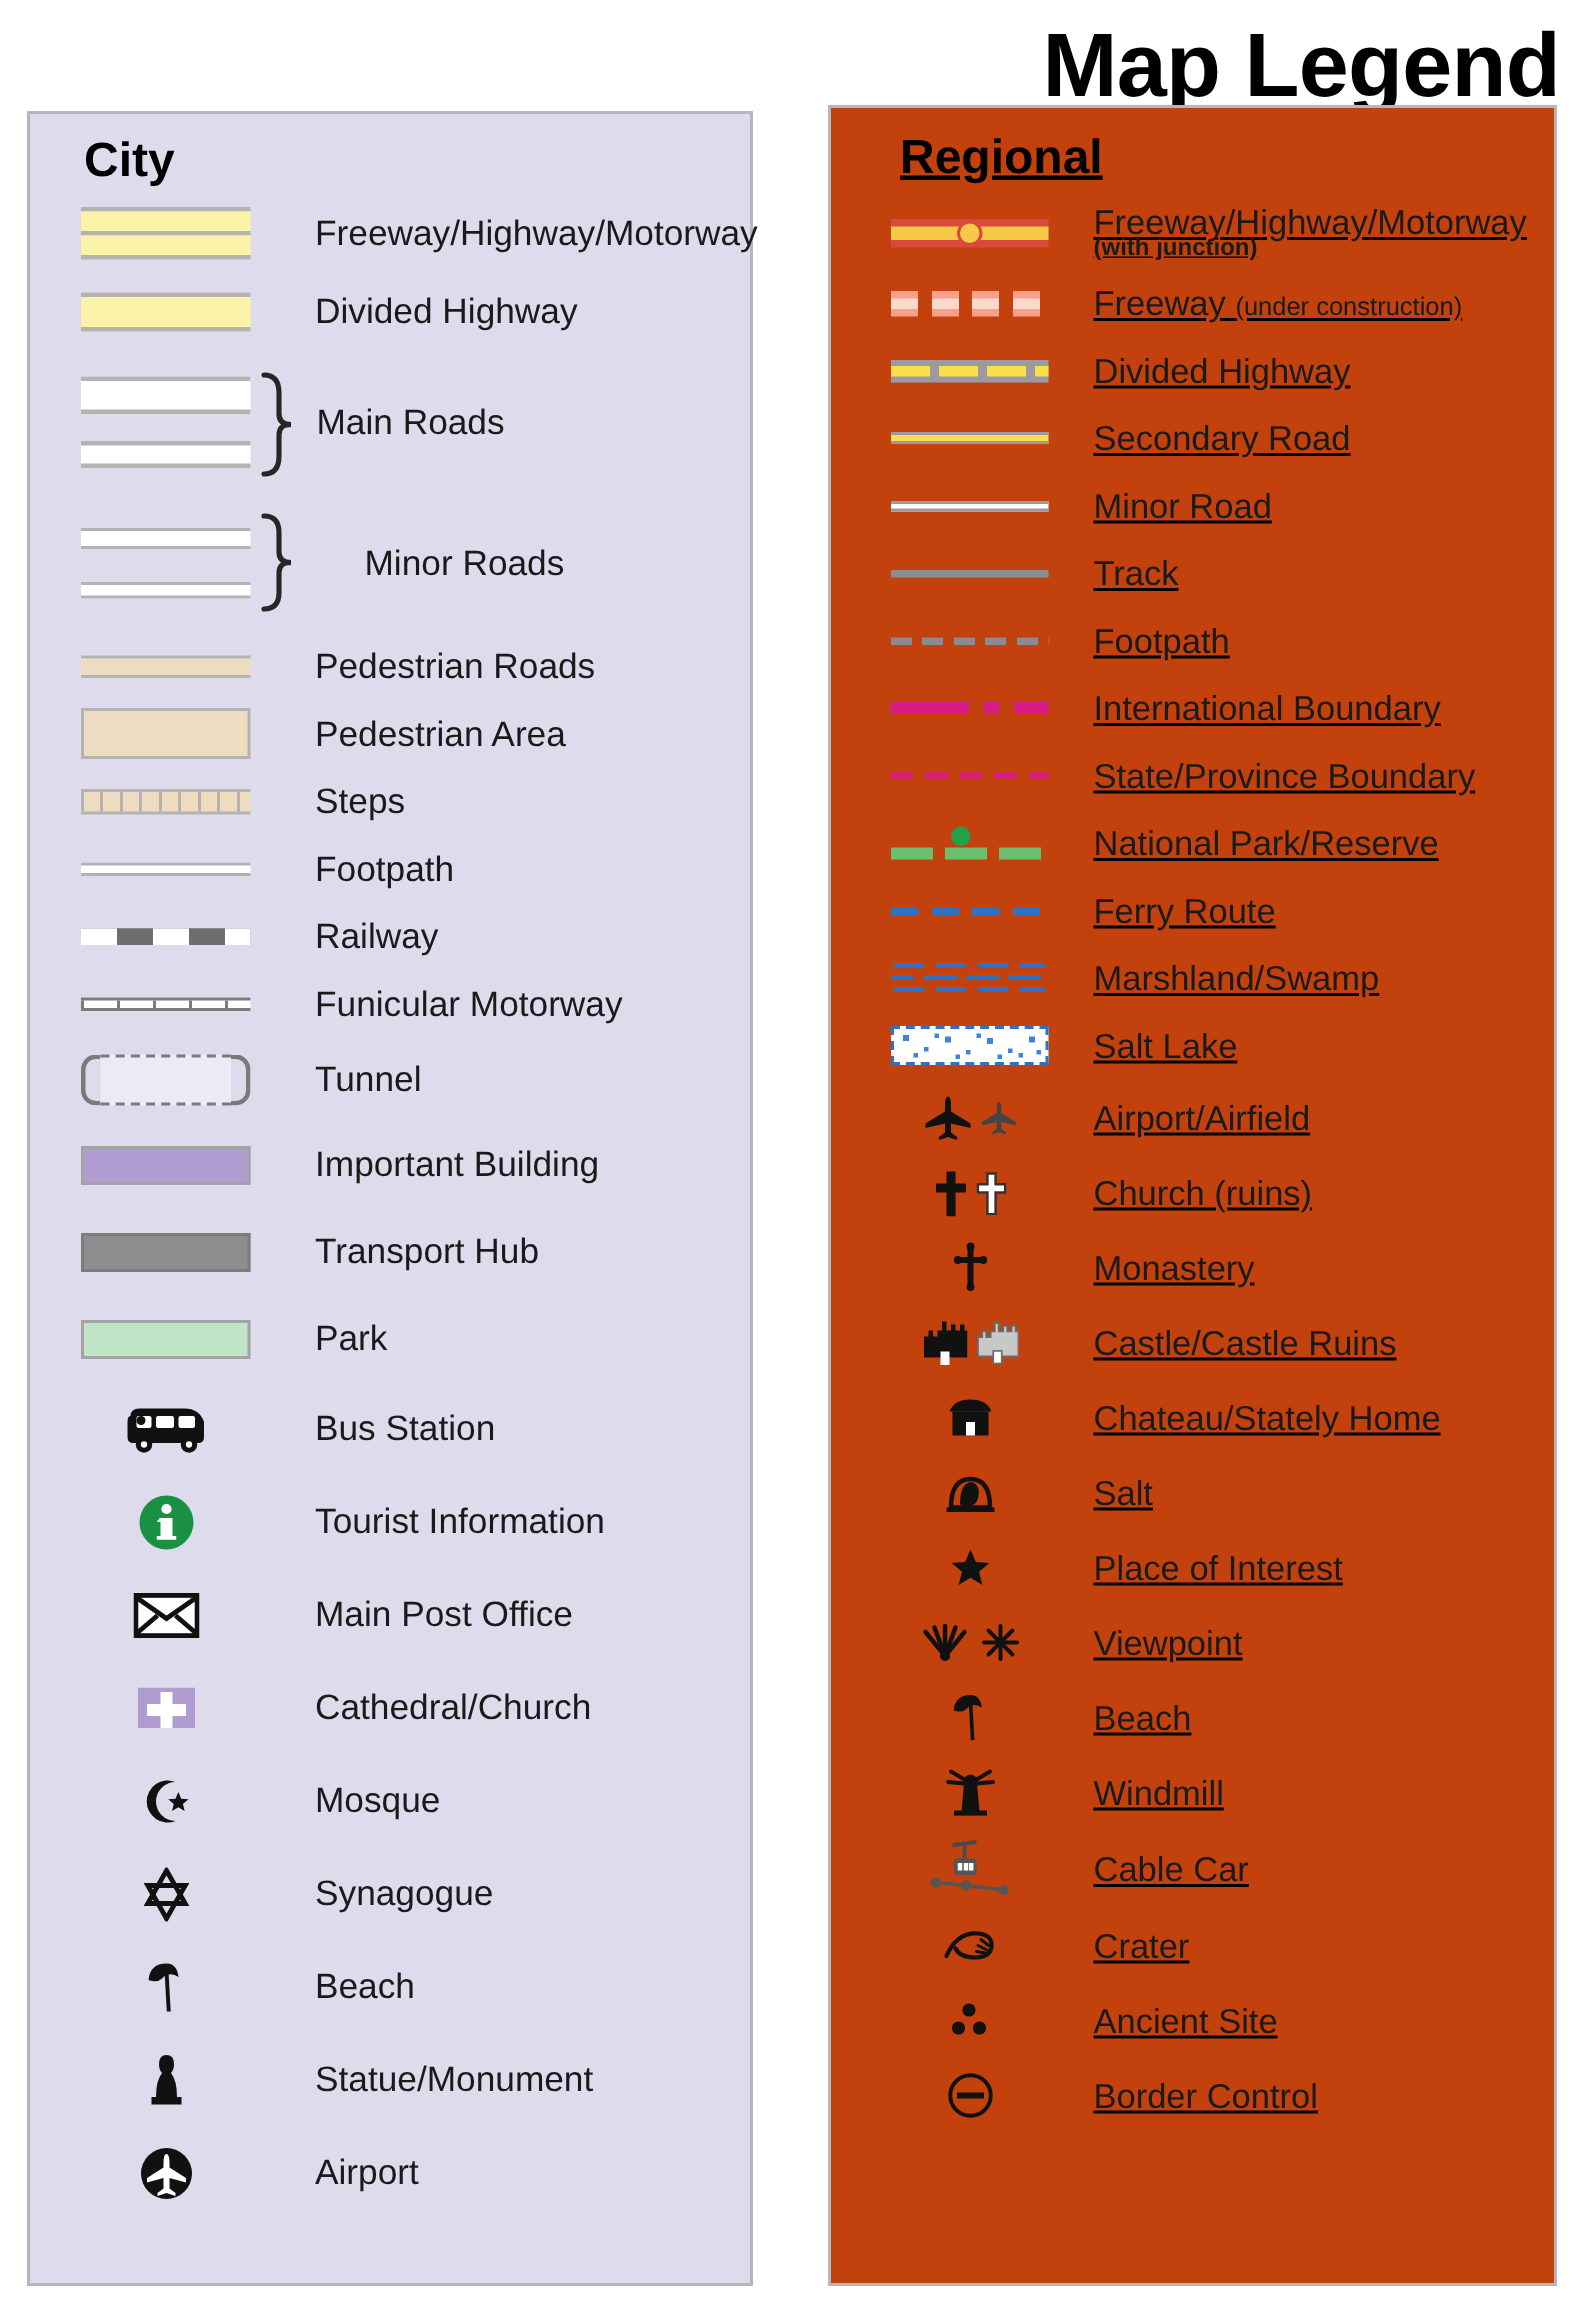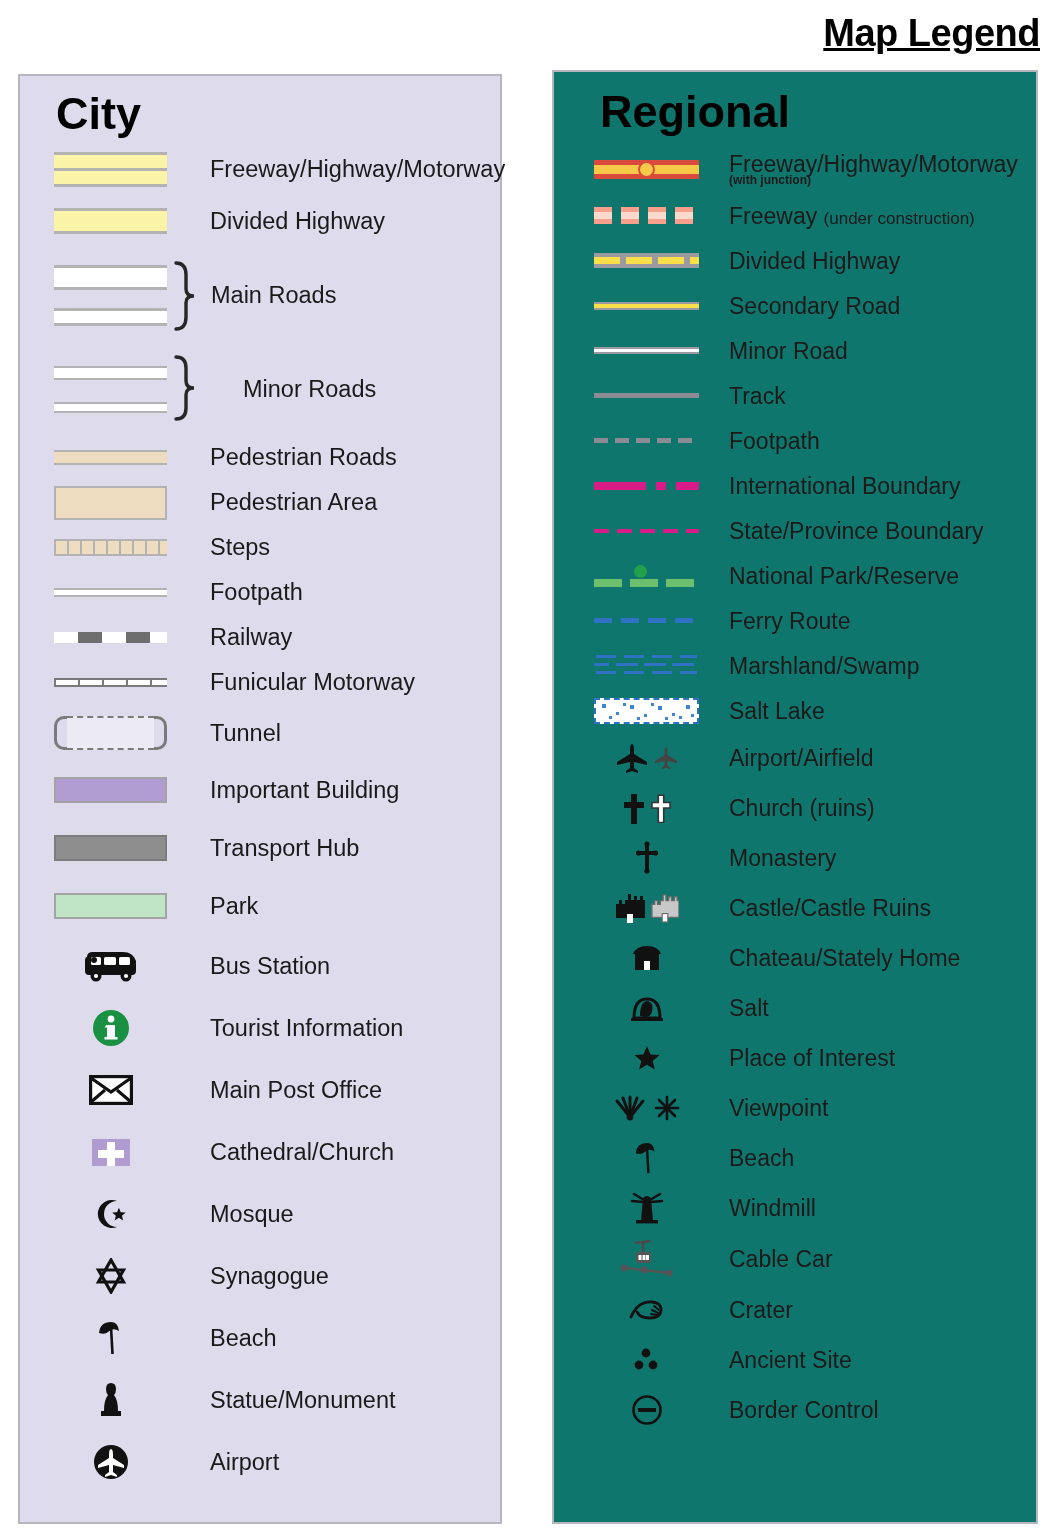--- a/index.html
+++ b/index.html
@@ -7,52 +7,52 @@
     width:1050px; height:1533px;
     background:#ffffff;
     font-family:"Liberation Sans", sans-serif;
     overflow:hidden;
   }
   #root{ position:relative; width:1050px; height:1533px; }
 
   
   .title{
     position:absolute; right:10px; top:14px;
-    font-size:38px; font-weight:bold; letter-spacing:-0.5px;
-    color:#000; line-height:1;text-decoration:underline;
+    font-size:60px; font-weight:bold; letter-spacing:-0.5px;
+    color:#000; line-height:1;
   }
 
   
   .panel{ position:absolute; border:2px solid #b6b6be; }
   #city-panel{ left:18px; top:74px; width:484px; height:1450px; background:#dedbec; }
-  #regional-panel{ left:552px; top:70px; width:486px; height:1454px; background:#0f766e; }
+  #regional-panel{ left:552px; top:70px; width:486px; height:1454px; background:#c2410c;text-decoration:underline; }
 
   .panel-title{
-    font-size:45px; font-weight:bold; color:#000;
+    font-size:32px; font-weight:bold; color:#000;
     padding-left:36px; padding-top:14px; line-height:1.05;
   }
 
   .rows{ padding-top:6px; }
 
   
   .row{ display:flex; align-items:center; position:relative; }
   .sw{ flex:0 0 auto; display:flex; align-items:center; justify-content:center; }
   .lbl{ color:#1a1a1a; line-height:1.05; }
 
   
   #city-panel .row{ min-height:45px; }
   #city-panel .sw{ width:145px; margin-left:18px; }
   #city-panel .lbl{ font-size:23.5px; margin-left:27px; }
 
   
   #regional-panel .row{ min-height:45px; }
   #regional-panel .sw{ width:125px; margin-left:30px; }
   #regional-panel .lbl{ font-size:23px; margin-left:20px; }
   #regional-panel .lbl .sub{ font-size:17px; }
-  #regional-panel .lbl .sub2{ display:block; font-size:12px; font-weight:bold; margin-top:-2px;}
+  #regional-panel .lbl .sub2{ display:block; font-size:16px; font-weight:bold; margin-top:-2px;}
 
   
   .bar{ width:113px; }
   .freeway-city{ border-top:3px solid #b3b3b3; border-bottom:3px solid #b3b3b3; }
   .freeway-city .lane{ height:13px; background:#fbf3a8; }
   .freeway-city .gap{ height:3px; background:#b3b3b3; }
 
   .divided-city{ height:26px; background:#fbf3a8; border-top:3px solid #b3b3b3; border-bottom:3px solid #b3b3b3;}
 
   .whiteroad-a{ height:25px; background:#ffffff; border-top:3px solid #b3b3b3; border-bottom:3px solid #b3b3b3;}

